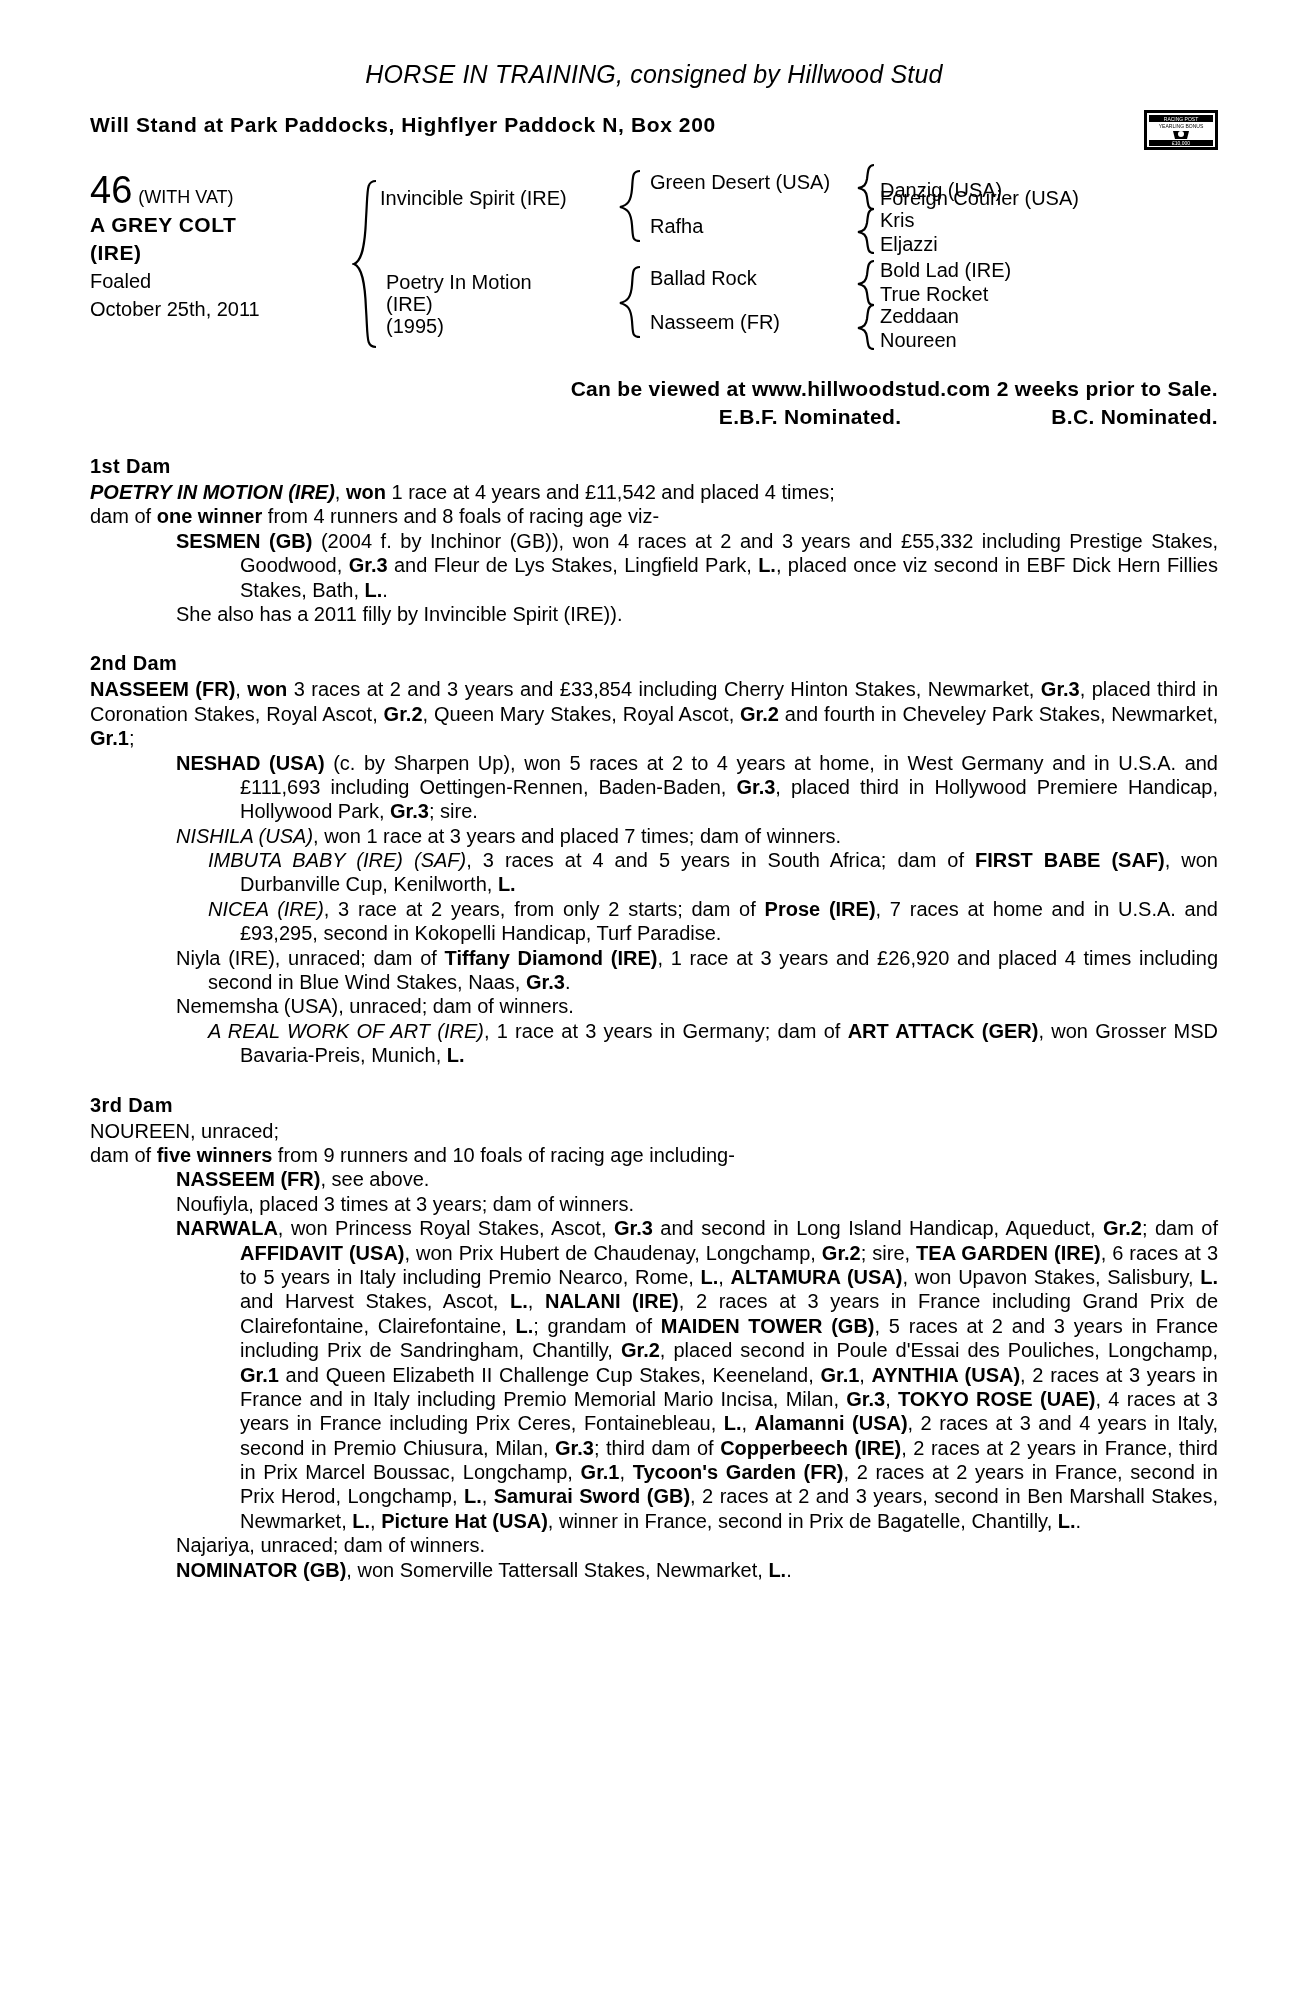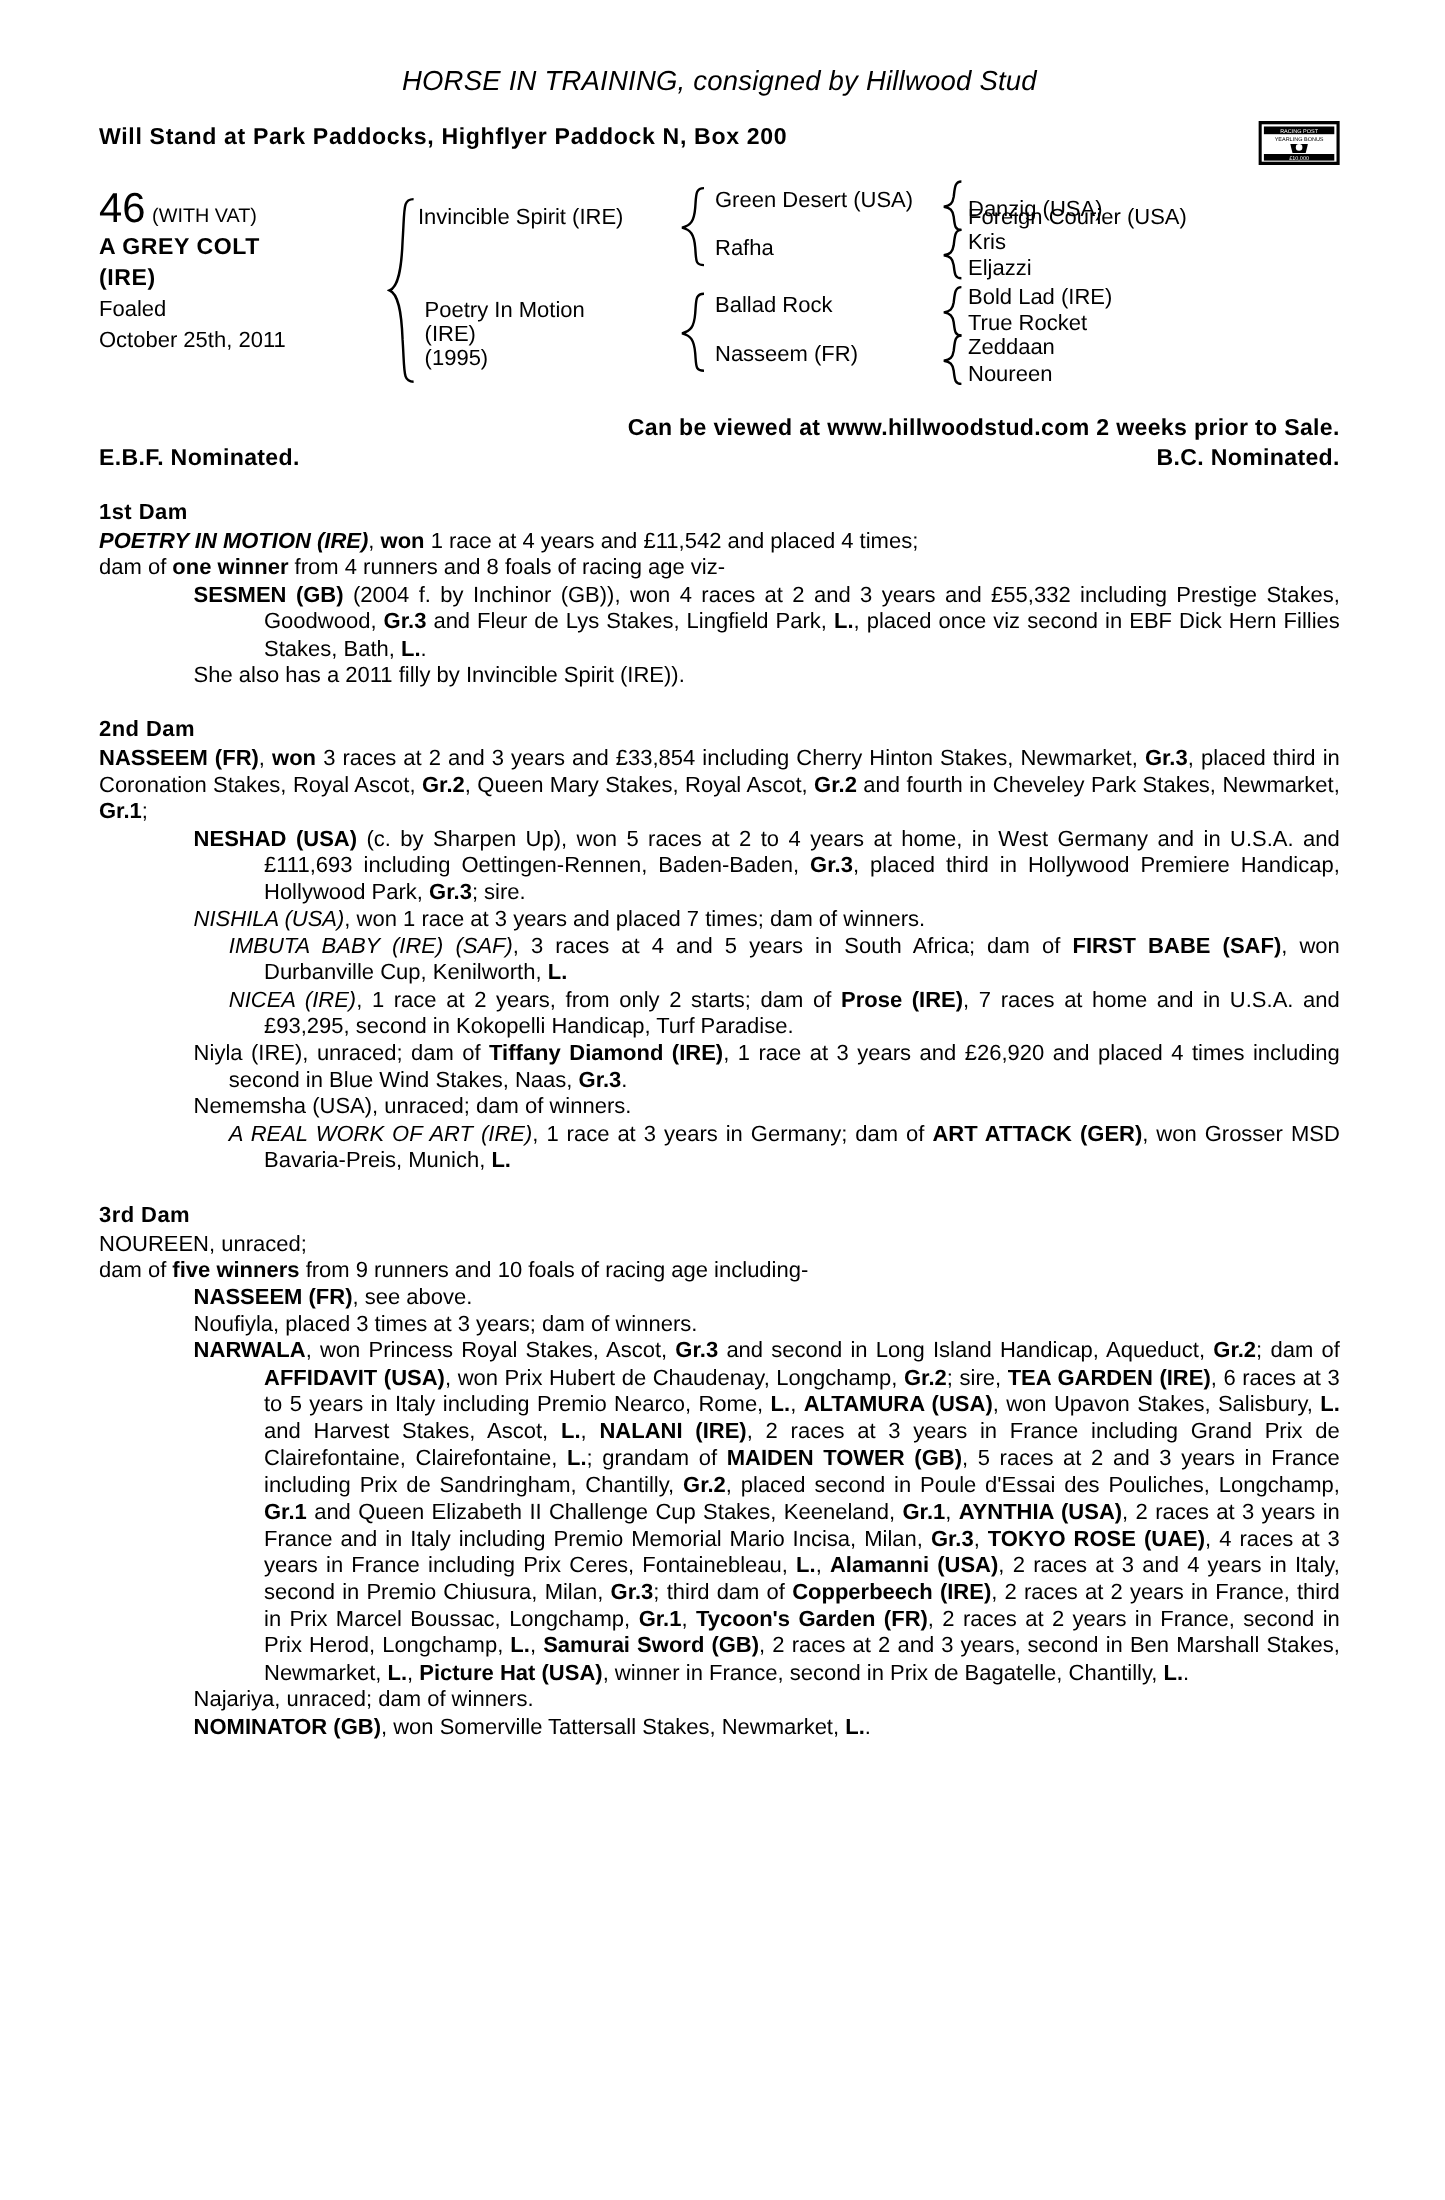--- a/index.html
+++ b/index.html
@@ -110,21 +110,21 @@
 
   .viewline {
     text-align: right;
     font-weight: bold;
     font-size: 21px;
     letter-spacing: 0.3px;
     margin-top: 2px;
   }
   .nomline {
     display: flex;
-    justify-content: space-between;
+    justify-content: flex-end;
     gap: 150px;
     font-weight: bold;
     font-size: 21px;
     letter-spacing: 0.3px;
     margin-top: 4px;
   }
 
   
   .damsec { margin-top: 26px; }
   .damhead {
@@ -250,21 +250,21 @@
   <div class="damsec">
     <div class="damhead">2nd Dam</div>
     <p class="tx hang0"><span class="b">NASSEEM (FR)</span><span>, </span><span class="b">won</span><span> 3 races at 2 and 3 years and £33,854 including Cherry Hinton Stakes, Newmarket, </span><span class="b">Gr.3</span><span>, placed third in Coronation Stakes, Royal Ascot, </span><span class="b">Gr.2</span><span>, Queen Mary Stakes, Royal Ascot, </span><span class="b">Gr.2</span><span> and fourth in Cheveley Park Stakes, Newmarket, </span><span class="b">Gr.1</span><span>;</span></p>
 
     <p class="tx lv3"><span class="b">NESHAD (USA)</span><span> (c. by Sharpen Up), won 5 races at 2 to 4 years at home, in West Germany and in U.S.A. and £111,693 including Oettingen-Rennen, Baden-Baden, </span><span class="b">Gr.3</span><span>, placed third in Hollywood Premiere Handicap, Hollywood Park, </span><span class="b">Gr.3</span><span>; sire.</span></p>
 
     <p class="tx lvA"><span class="it">NISHILA (USA)</span><span>, won 1 race at 3 years and placed 7 times; dam of winners.</span></p>
 
     <p class="tx lvB"><span class="it">IMBUTA BABY (IRE) (SAF)</span><span>, 3 races at 4 and 5 years in South Africa; dam of </span><span class="b">FIRST BABE (SAF)</span><span>, won Durbanville Cup, Kenilworth, </span><span class="b">L.</span><span></span></p>
 
-    <p class="tx lvB"><span class="it">NICEA (IRE)</span><span>, 1 race at 2 years, from only 2 starts; dam of </span><span class="b">Prose (IRE)</span><span>, 7 races at home and in U.S.A. and £93,295, second in Kokopelli Handicap, Turf Paradise.</span></p>
+    <p class="tx lvB"><span class="it">NICEA (IRE)</span><span>, 3 race at 2 years, from only 2 starts; dam of </span><span class="b">Prose (IRE)</span><span>, 7 races at home and in U.S.A. and £93,295, second in Kokopelli Handicap, Turf Paradise.</span></p>
 
     <p class="tx lvA"><span>Niyla (IRE), unraced; dam of </span><span class="b">Tiffany Diamond (IRE)</span><span>, 1 race at 3 years and £26,920 and placed 4 times including second in Blue Wind Stakes, Naas, </span><span class="b">Gr.3</span><span>.</span></p>
 
     <p class="tx lvA"><span>Nememsha (USA), unraced; dam of winners.</span></p>
 
     <p class="tx lvB"><span class="it">A REAL WORK OF ART (IRE)</span><span>, 1 race at 3 years in Germany; dam of </span><span class="b">ART ATTACK (GER)</span><span>, won Grosser MSD Bavaria-Preis, Munich, </span><span class="b">L.</span><span></span></p>
   </div>
 
   <div class="damsec">
     <div class="damhead">3rd Dam</div>

